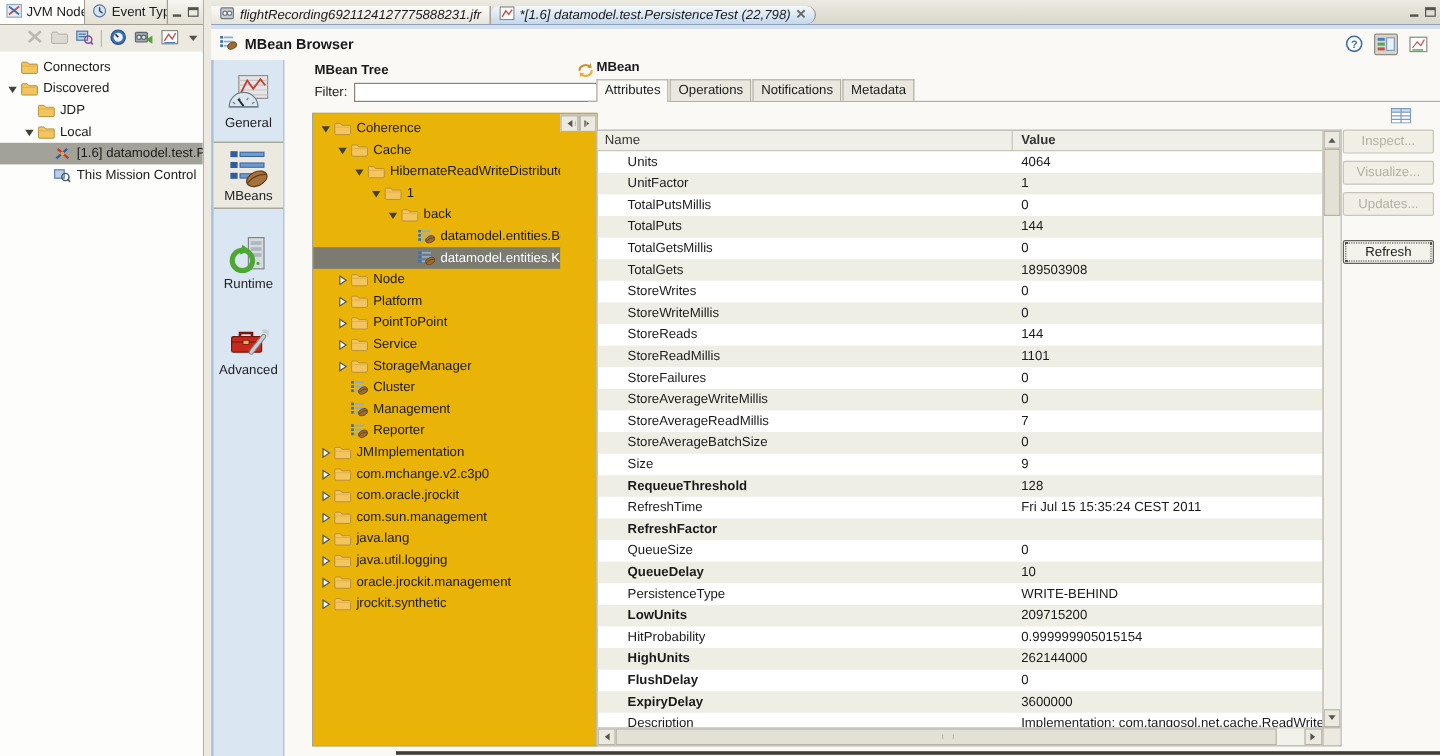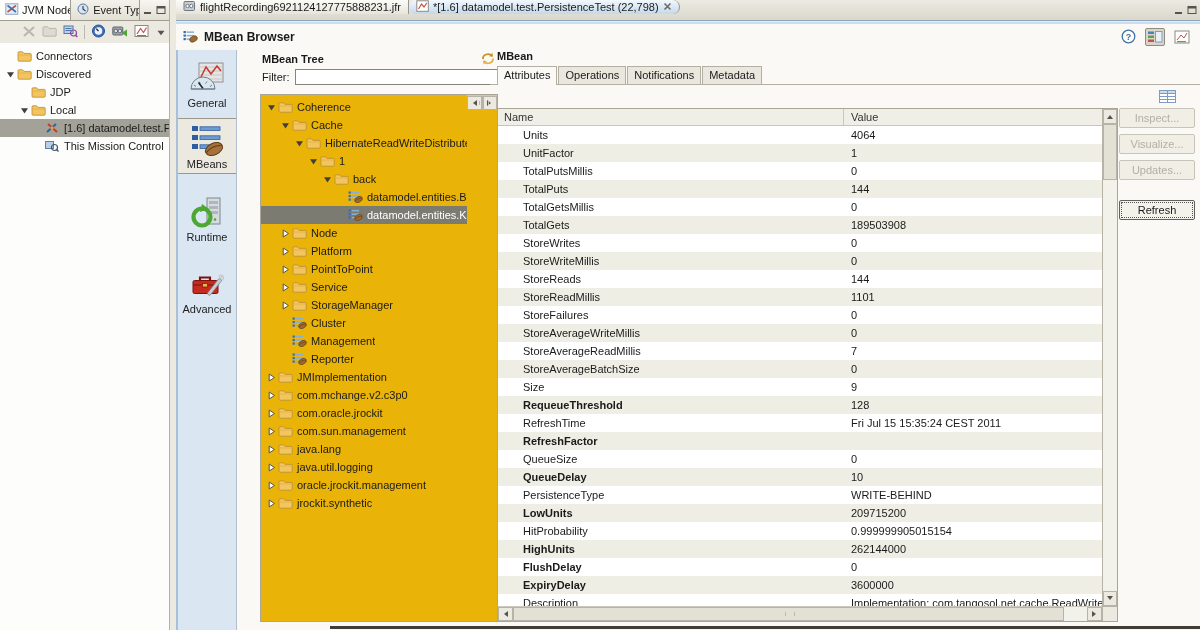--- a/index.html
+++ b/index.html
@@ -71,21 +71,21 @@
   .mbean-panel { position:absolute; top:26px; left:314px; right:0; bottom:0; }
   .mp-title { height:15px; font-weight:bold; padding-left:7px; }
   .mtabs { display:flex; align-items:flex-end; height:20px; padding-left:7px; border-bottom:1px solid #B3B0A3; }
   .mtab { border:1px solid #B3B0A3; border-bottom:none; padding:2px 6px 3px; background:#EAE8DE; margin-right:1px; }
   .mtab.active { background:#FAF9F6; margin-bottom:-1px; padding-bottom:4px; }
   .mcontent { position:absolute; top:37px; left:0; right:0; bottom:0; }
   .corner-grid { position:absolute; top:3px; right:24px; }
   .attr-wrap { position:absolute; top:21px; left:7px; width:621px; bottom:8px; border:1px solid #A9A695; background:#FFFFFF; display:grid; grid-template-columns:1fr 15px; grid-template-rows:17px 1fr 15px; }
   .attr-head { grid-column:1; grid-row:1; display:flex; background:#F0EFE7; border-bottom:1px solid #C9C6B9; color:#333; }
   .ah-name { width:346px; padding:2px 0 0 6px; border-right:1px solid #C9C6B9; }
-  .ah-value { flex:1; padding:2px 0 0 7px; }
+  .ah-value { flex:1; padding:2px 0 0 7px;font-weight:bold; }
   .attr-rows { grid-column:1; grid-row:2; overflow:hidden; }
   .attr-row { height:18px; display:flex; align-items:center; }
   .attr-row:nth-child(even) { background:#EFEEE5; }
   .attr-name { width:346px; padding-left:25px; overflow:hidden; white-space:nowrap; flex:none; }
   .attr-name.bold { font-weight:bold; }
   .attr-value { flex:1; padding-left:7px; overflow:hidden; white-space:nowrap; }
   .attr-vscroll { grid-column:2; grid-row:1 / 3; }
   .attr-hscroll { grid-column:1; grid-row:3; }
   .attr-corner { grid-column:2; grid-row:3; background:#EBE9E0; border-left:1px solid #B5B2A5; border-top:1px solid #B5B2A5; }
   
@@ -238,21 +238,21 @@
           </span>
           <span class="tree-label">This Mission Control</span>
         </div>
       </div>
   </div>
 
   <div class="sash"></div>
 
   <div class="editor">
     <div class="editor-tabbar">
-      <div id="editorTabs" style="display:flex;align-items:flex-start;overflow:hidden;">
+      <div id="editorTabs" style="display:flex;align-items:flex-end;overflow:hidden;font-style:italic;">
           <div class="etab">
             <span><svg width="13" height="12">
                 <rect x="1" y="1.5" width="10.5" height="9" rx="1" fill="#C9CDD2" stroke="#6E7880"></rect>
                 <circle cx="4.5" cy="6" r="1.7" fill="#FFF" stroke="#6E7880"></circle>
                 <circle cx="8.3" cy="6" r="1.7" fill="#FFF" stroke="#6E7880"></circle>
               </svg></span>
             <span>flightRecording6921124127775888231.jfr</span>
           </div>
           <div class="etab active">
             <span><svg width="13" height="12">

